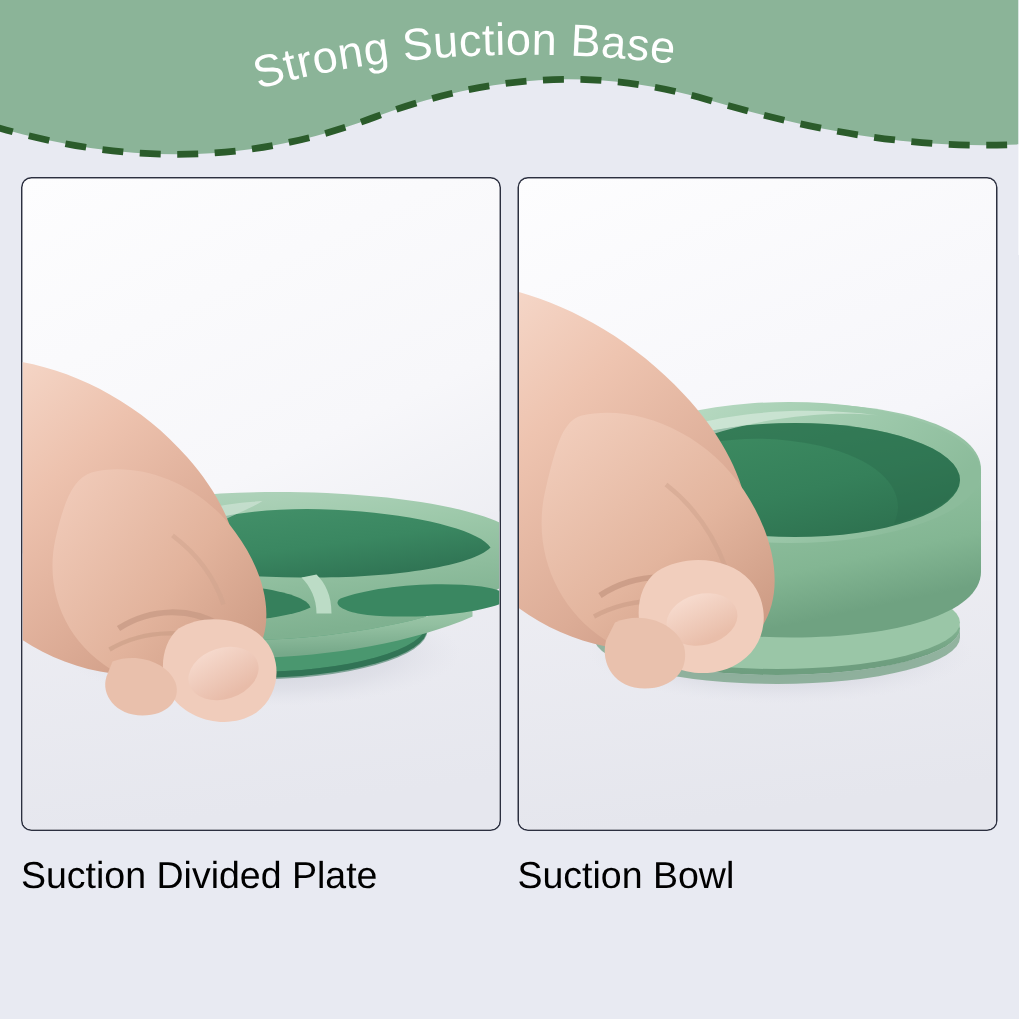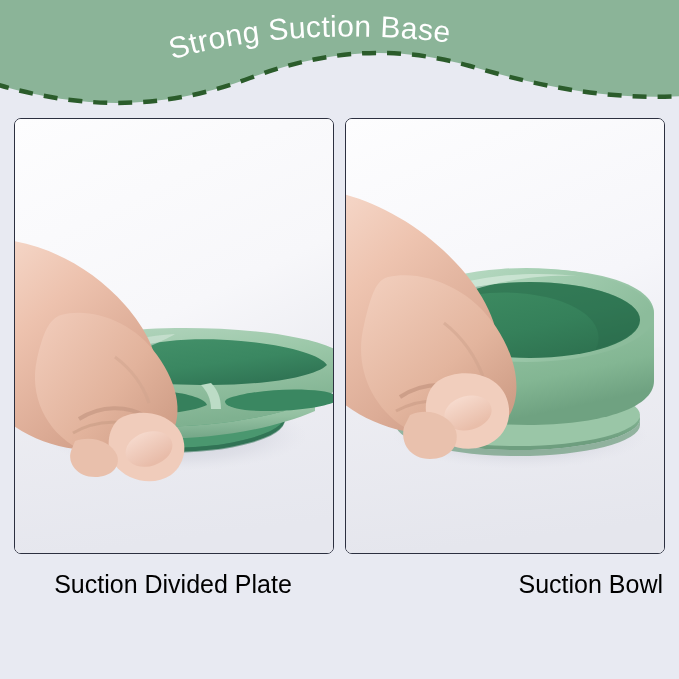--- a/index.html
+++ b/index.html
@@ -68,22 +68,22 @@
   .caption {
     position: absolute;
     top: 567px;
     height: 34px;
     line-height: 34px;
     font-size: 25px;
     color: #000000;
     white-space: nowrap;
     font-family: "Liberation Sans", sans-serif;
   }
-  #caption-left  { left: 14px;  width: 318px; text-align: center; }
-  #caption-right { left: 345px; width: 318px; text-align: right; }
+  #caption-left  { left: 14px;  width: 318px; }
+  #caption-right { left: 345px; width: 318px; text-align: left; }
 </style>
 </head>
 <body>
 
 <div id="page">
 
   <div id="banner">
     <svg width="679" height="125" viewBox="0 0 679 125" xmlns="http://www.w3.org/2000/svg">
       <defs>
         <path id="wavepath" d="M -5 84 C 90 112, 170 108, 250 78 C 330 48, 400 46, 470 66 C 545 88, 610 100, 684 96"></path>

